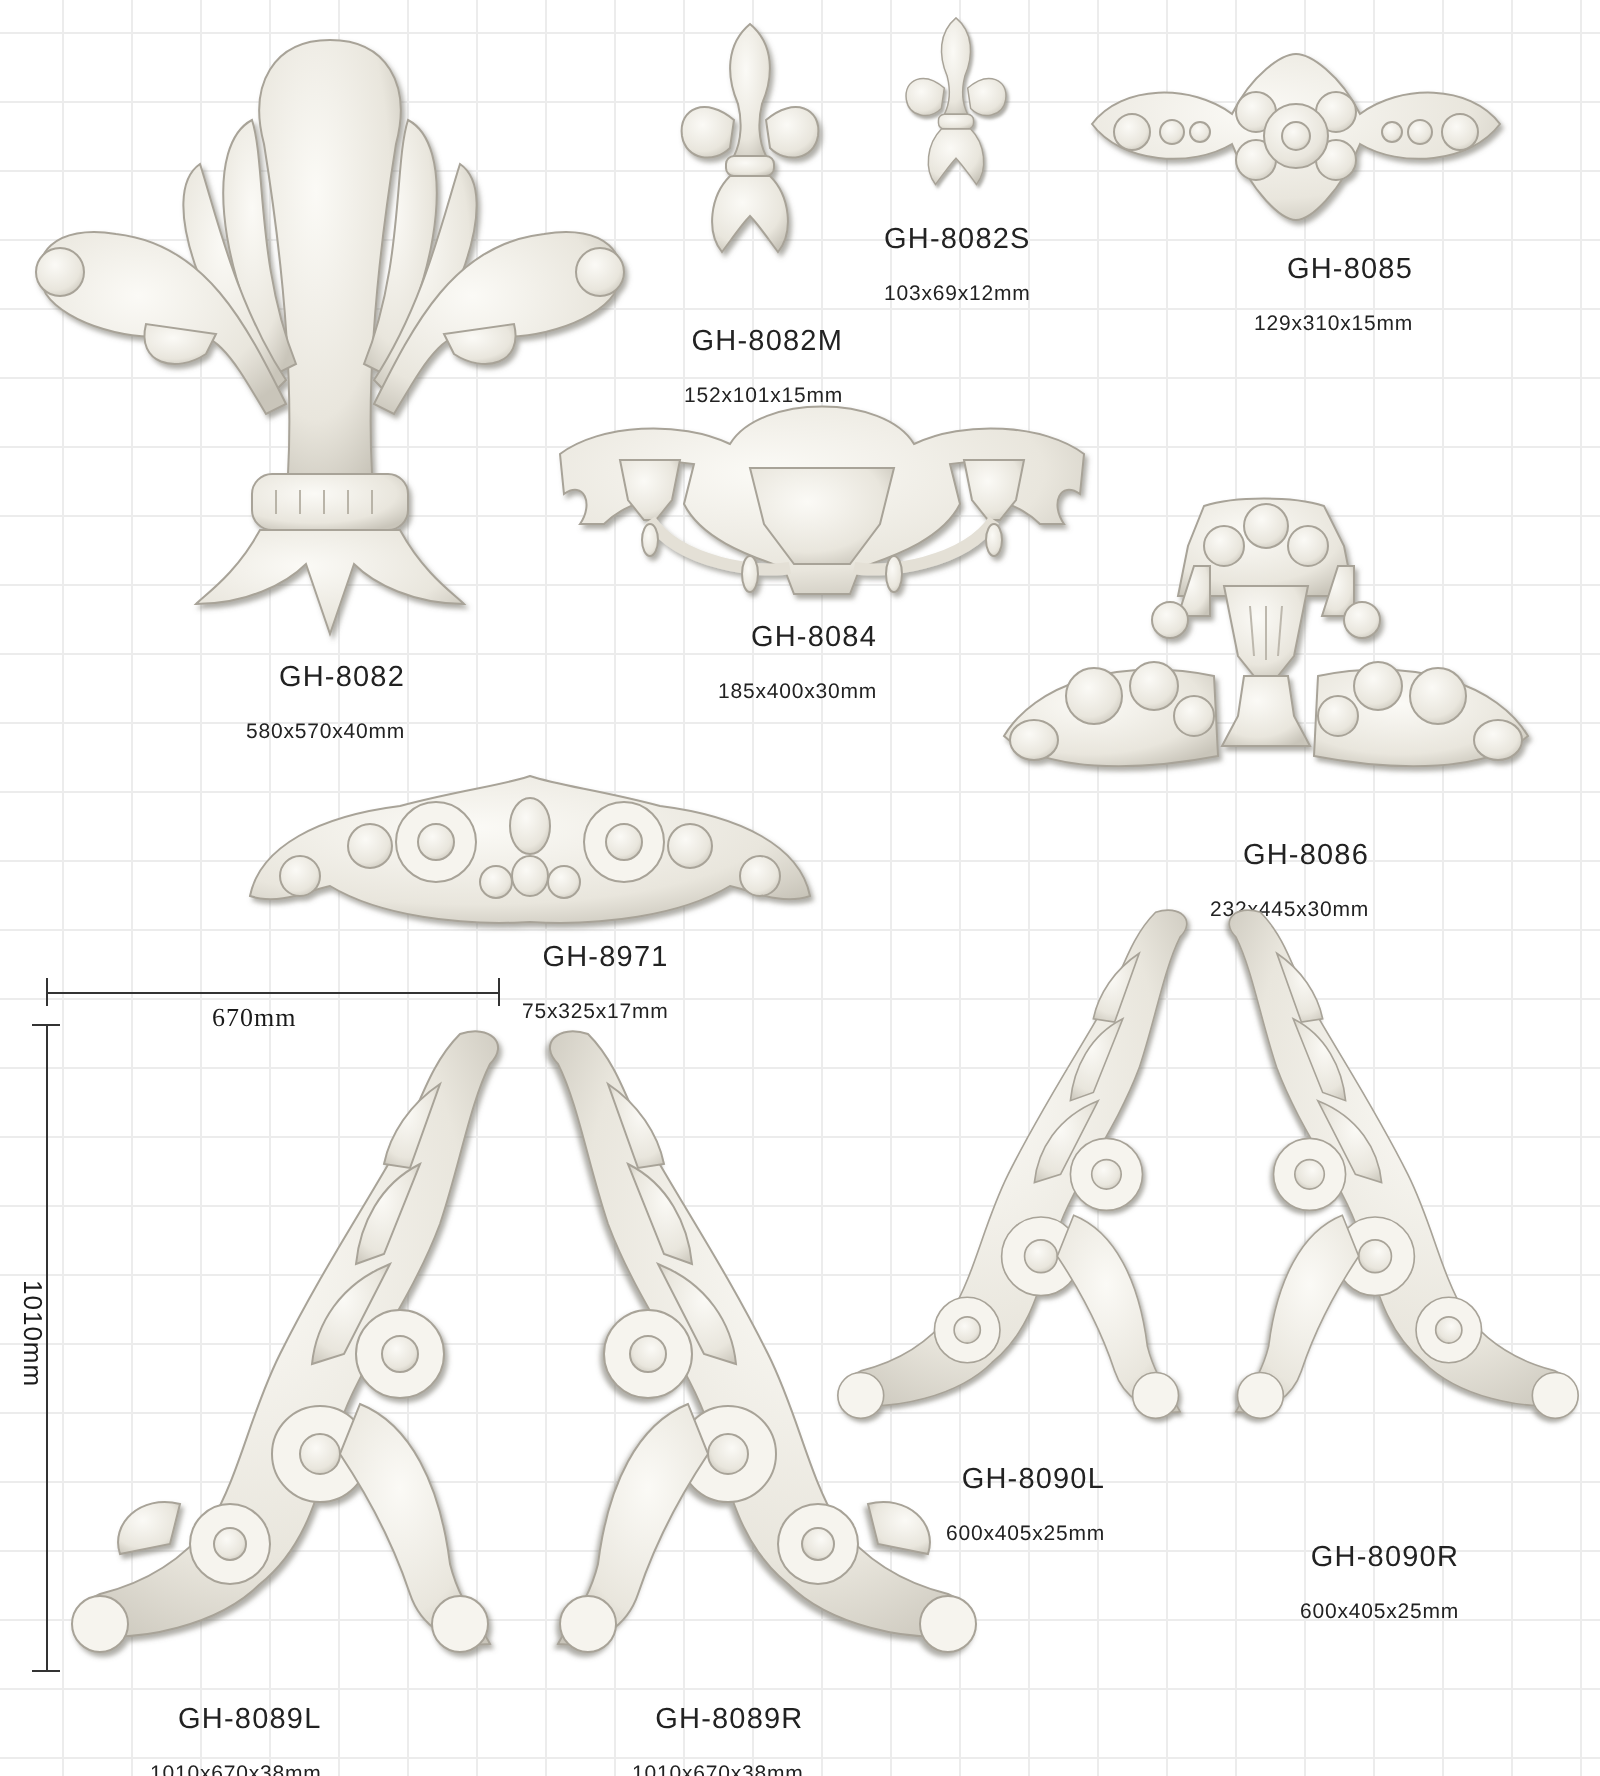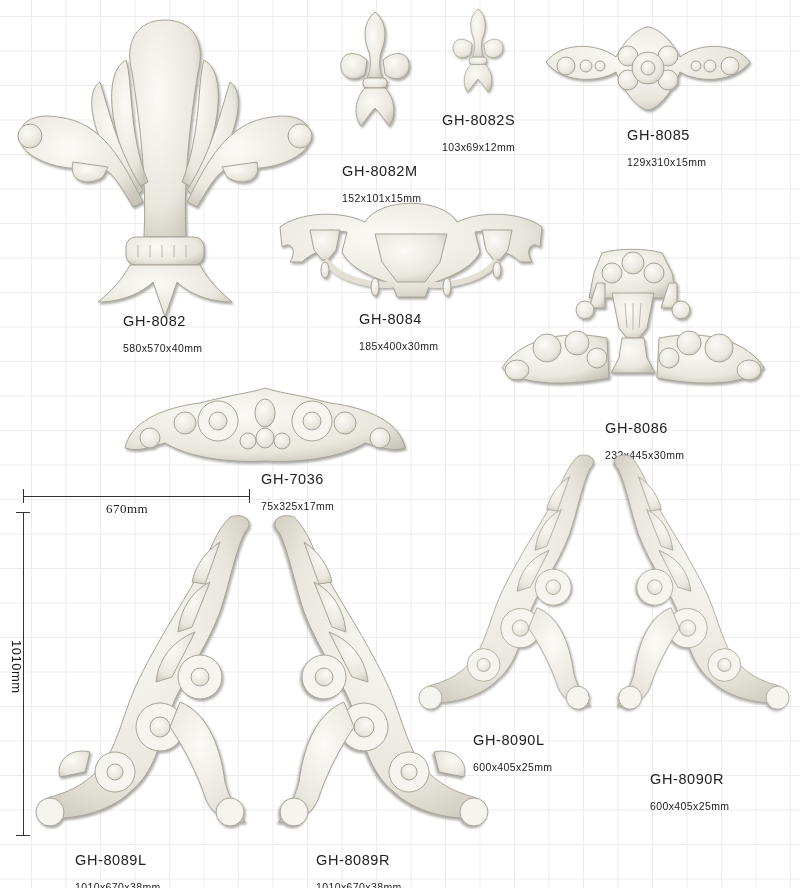--- a/index.html
+++ b/index.html
@@ -7,21 +7,21 @@
     width: 800px; height: 888px; position: relative; overflow: hidden;
     background-color: #ffffff;
     background-image:
       linear-gradient(to right, #ececec 1px, transparent 1px),
       linear-gradient(to bottom, #ececec 1px, transparent 1px);
     background-size: 34.5px 34.5px;
     background-position: 31px 16px;
     font-family: "Liberation Sans", sans-serif;
     color: #1a1a1a;
   }
-  .label { position: absolute; line-height: 1; }
+  .label { position: absolute; line-height: 1; text-align: right; }
   .code { font-size: 14.5px; letter-spacing: 0.6px; color: #222; display: block; }
   .size { font-size: 10.5px; letter-spacing: 0.4px; color: #222; display: block; margin-top: 14px; }
   svg.orn { position: absolute; overflow: visible; }
   .dim-h { position: absolute; left: 23px; top: 489px; width: 227px; height: 14px; }
   .dim-h .line { position: absolute; top: 7px; left: 0; right: 0; height: 1px; background: #333; }
   .dim-h .tick-l, .dim-h .tick-r { position: absolute; top: 0; width: 1px; height: 14px; background: #333; }
   .dim-h .tick-l { left: 0; } .dim-h .tick-r { right: 0; }
   .dim-h-label { position: absolute; left: 106px; top: 501px; font-size: 13px; letter-spacing: 0.5px; font-family: Liberation Serif, serif; }
   .dim-v { position: absolute; left: 16px; top: 512px; width: 14px; height: 324px; }
   .dim-v .line { position: absolute; left: 7px; top: 0; bottom: 0; width: 1px; background: #333; }
@@ -63,21 +63,21 @@
     <path d="M122 253 C110 275 95 285 90 290 C115 290 135 280 145 270 L157 305 L169 270 C179 280 199 290 224 290 C219 285 204 275 192 253Z"></path>
   </g>
   <g stroke="#b9b4a8" stroke-width="1" fill="none">
     <line x1="130" y1="233" x2="130" y2="245"></line>
       <line x1="142" y1="233" x2="142" y2="245"></line>
     <line x1="154" y1="233" x2="154" y2="245"></line>
       <line x1="166" y1="233" x2="166" y2="245"></line>
     <line x1="178" y1="233" x2="178" y2="245"></line>
   </g>
 </svg>
-<div class="label" style="left:123px;top:314px">
+<div class="label" style="left:123px;top:332px">
   <span class="code">GH-8082</span>
   <span class="size">580x570x40mm</span>
 </div>
 
 <svg class="orn" style="left:335px;top:8px" width="80" height="130" viewBox="0 0 80 130">
   <g fill="url(#plaster)" stroke="#a8a398" stroke-width="1" filter="url(#sh)">
     <path d="M40 4 C52 14 52 30 46 44 C44 52 44 62 48 70 L32 70 C36 62 36 52 34 44 C28 30 28 14 40 4Z"></path>
     <path d="M32 52 C18 40 4 46 6 60 C8 72 22 74 30 66Z"></path>
     <path d="M48 52 C62 40 76 46 74 60 C72 72 58 74 50 66Z"></path>
     <rect x="28" y="70" width="24" height="10" rx="4"></rect>
@@ -189,21 +189,21 @@
       <circle cx="192" cy="38" r="9"></circle>
     <circle cx="65" cy="40" r="11"></circle>
       <circle cx="225" cy="40" r="11"></circle>
     <ellipse cx="145" cy="30" rx="10" ry="14"></ellipse>
     <ellipse cx="145" cy="55" rx="9" ry="10"></ellipse>
     <circle cx="128" cy="58" r="8"></circle>
       <circle cx="162" cy="58" r="8"></circle>
   </g>
 </svg>
 <div class="label" style="left:261px;top:472px">
-  <span class="code">GH-7036</span>
+  <span class="code">GH-8971</span>
   <span class="size">75x325x17mm</span>
 </div>
 
 <div class="dim-h">
   <div class="line"></div>
     <div class="tick-l"></div>
     <div class="tick-r"></div>
 </div>
 <div class="dim-h-label">670mm</div>
 <div class="dim-v">

